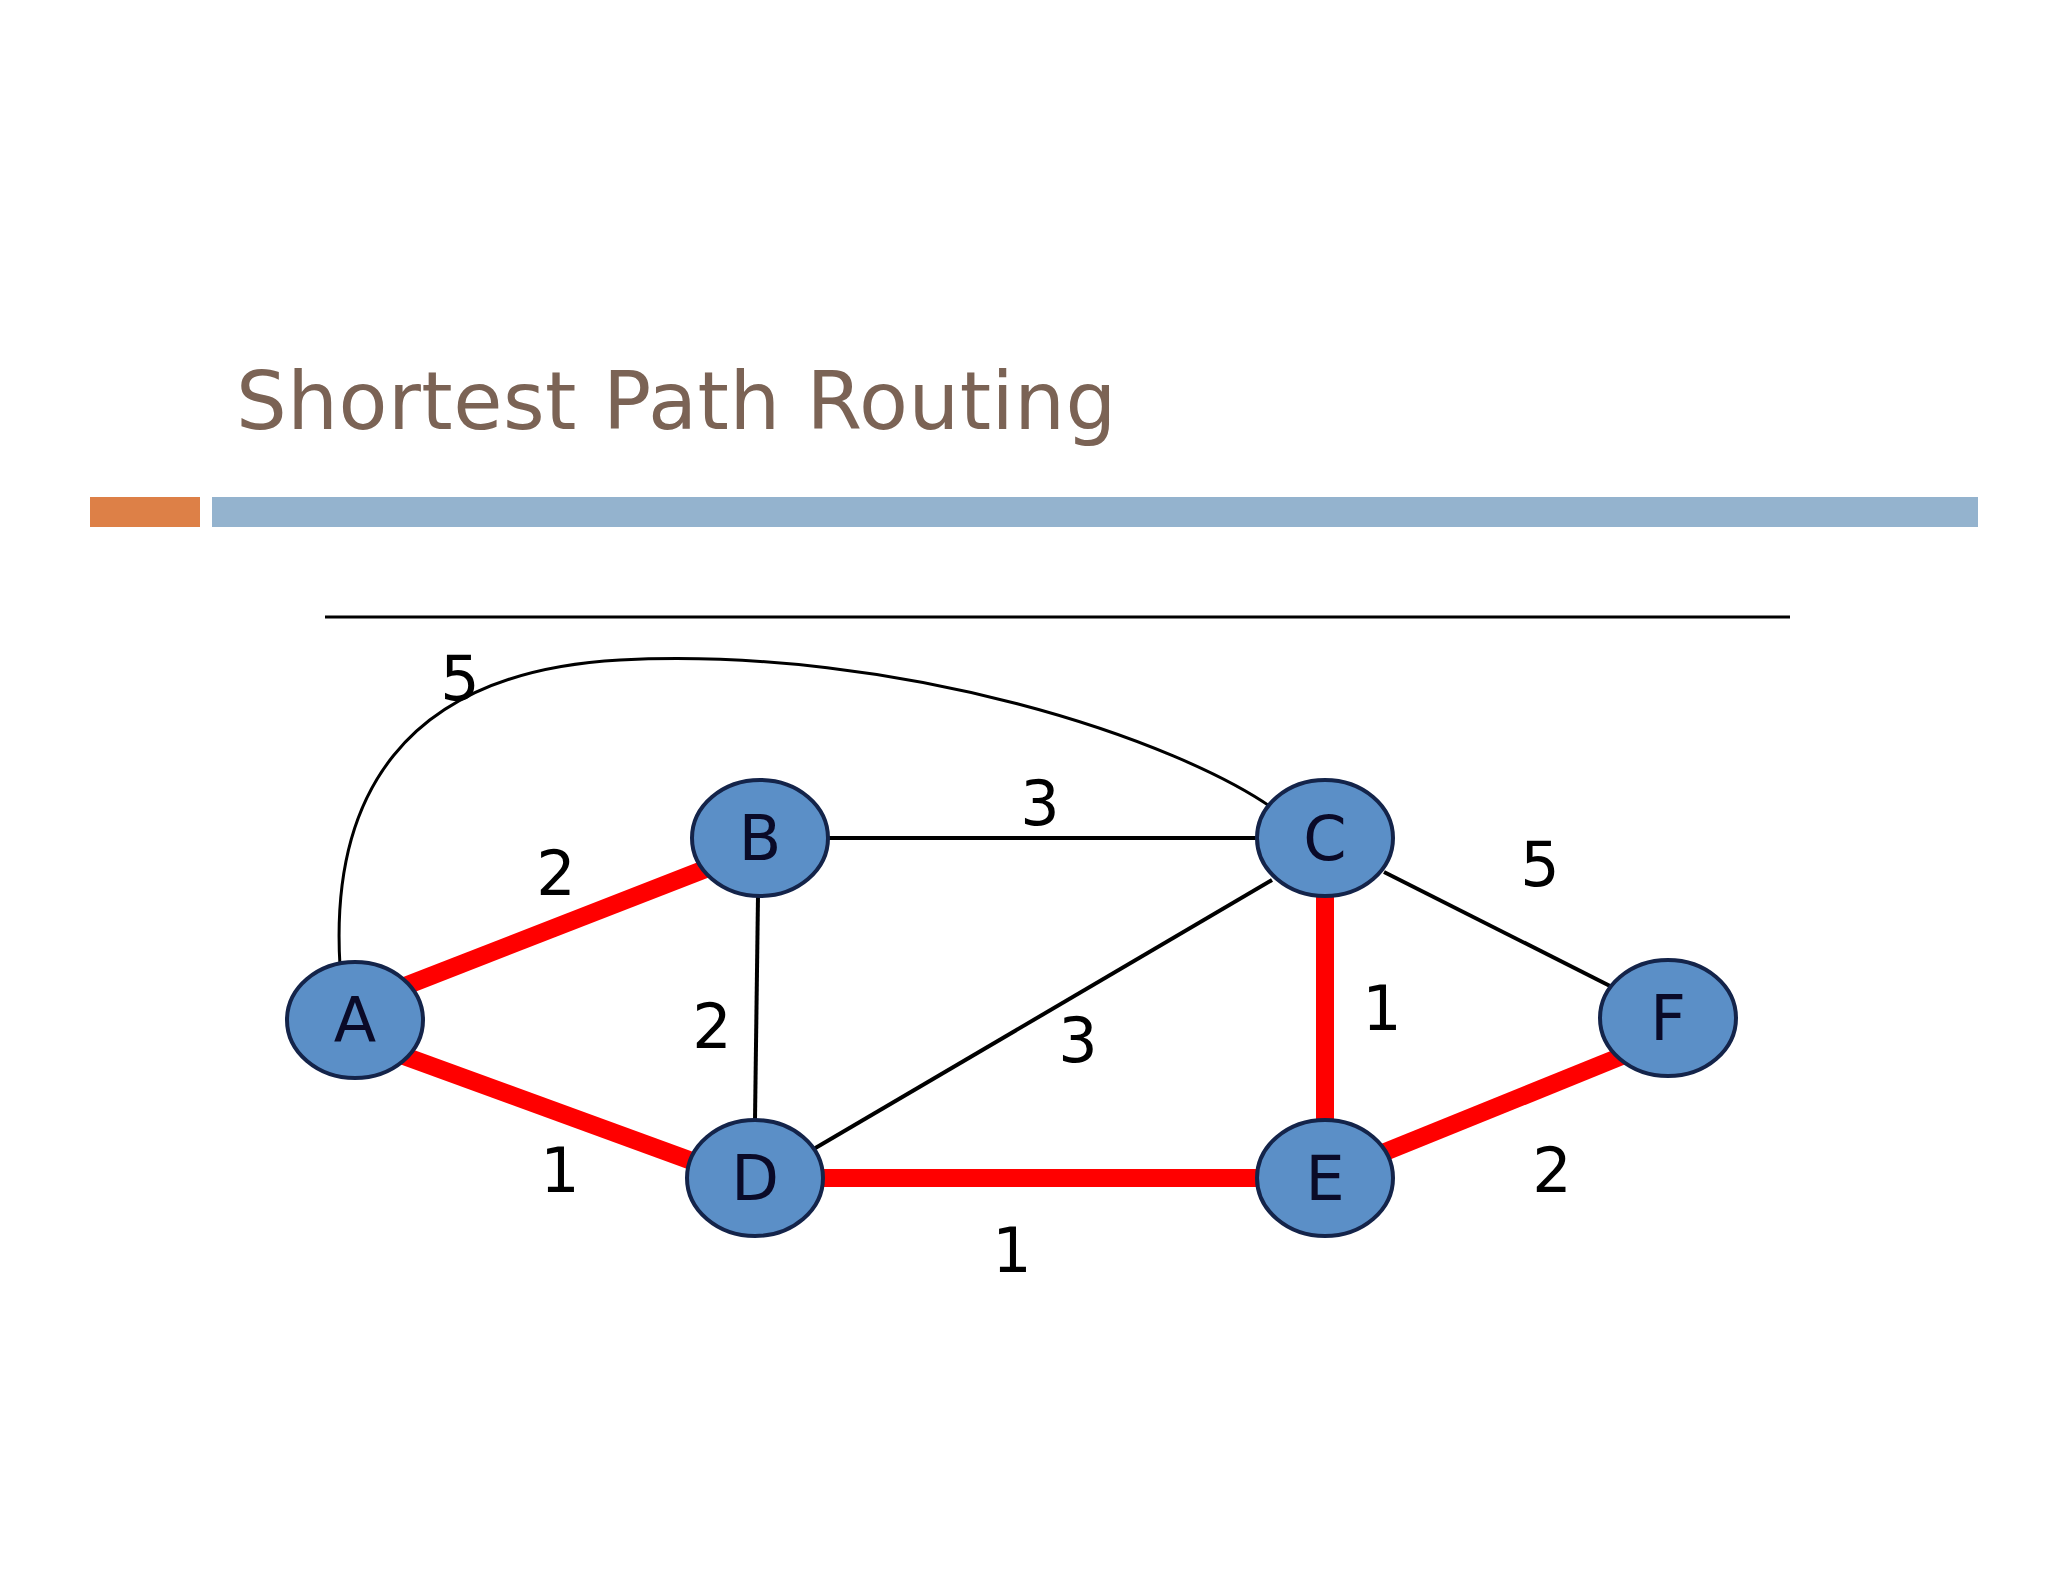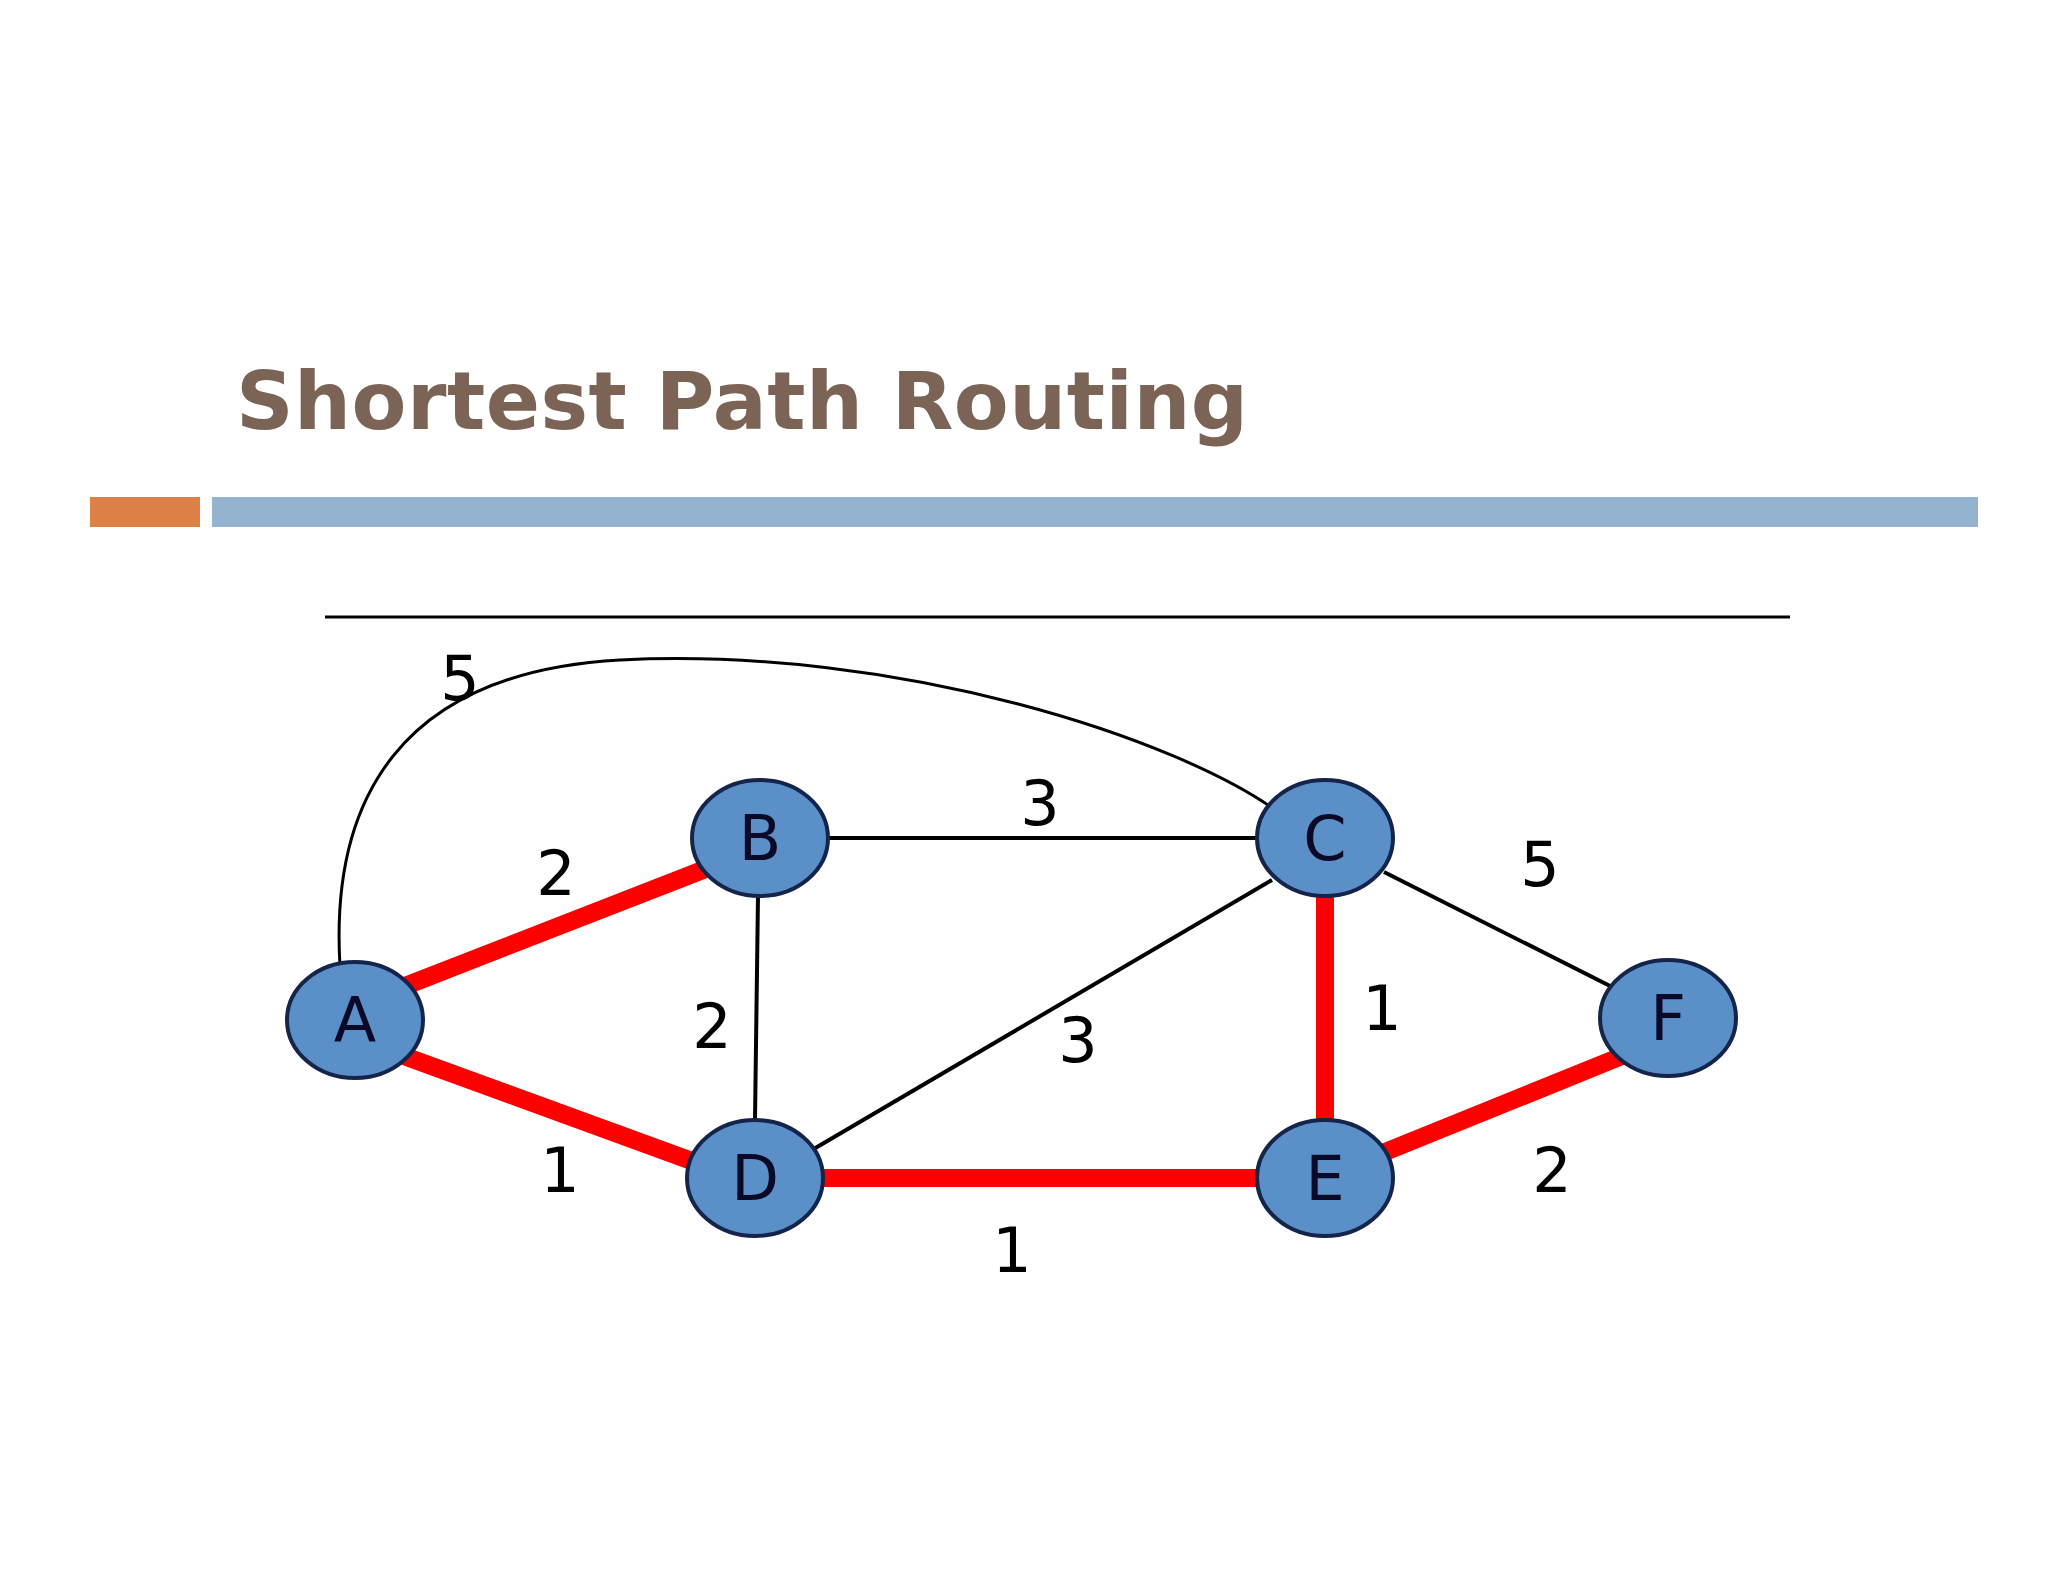--- a/index.html
+++ b/index.html
@@ -26,21 +26,21 @@
     top: 0;
     width: 2048px;
     height: 560px;
   }
   #page-title {
     position: absolute;
     left: 236px;
     top: 362px;
     font-family: "DejaVu Sans", sans-serif;
     font-size: 80px;
-    font-weight: 700;
+    font-weight: 400;
     line-height: 1.0;
     letter-spacing: 0.5px;
     color: #7B6355;
     white-space: nowrap;
     text-align: center;
   }
   #title-rule {
     position: absolute;
     left: 90px;
     top: 497px;

